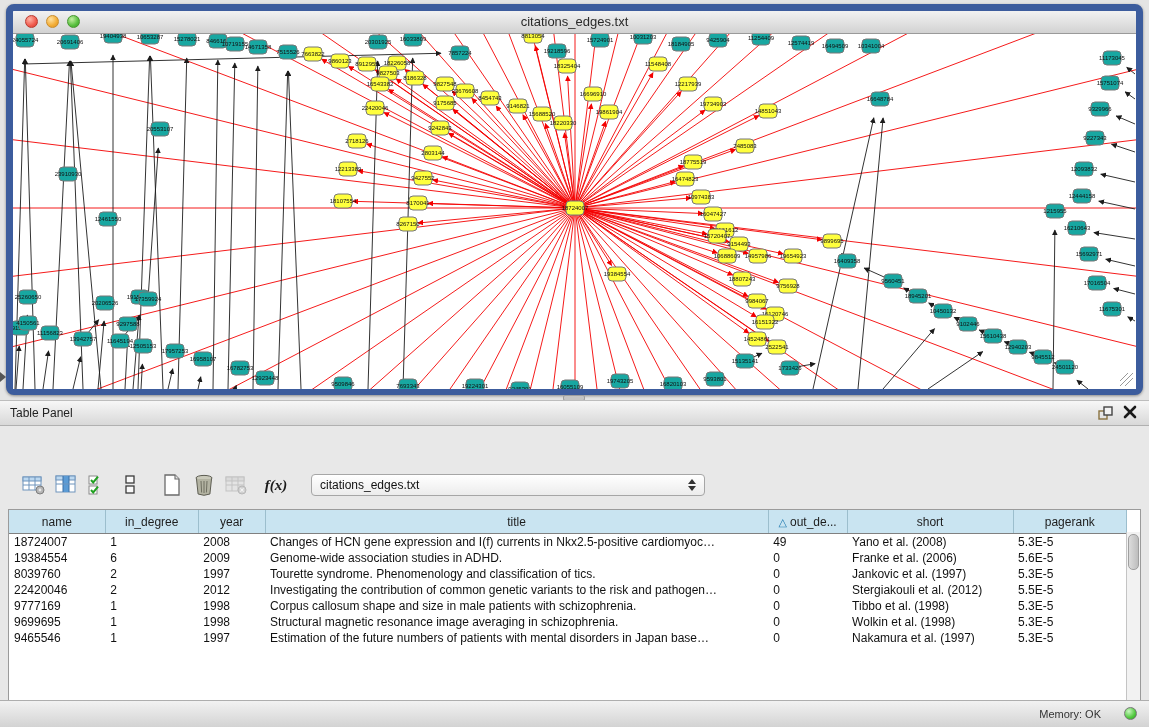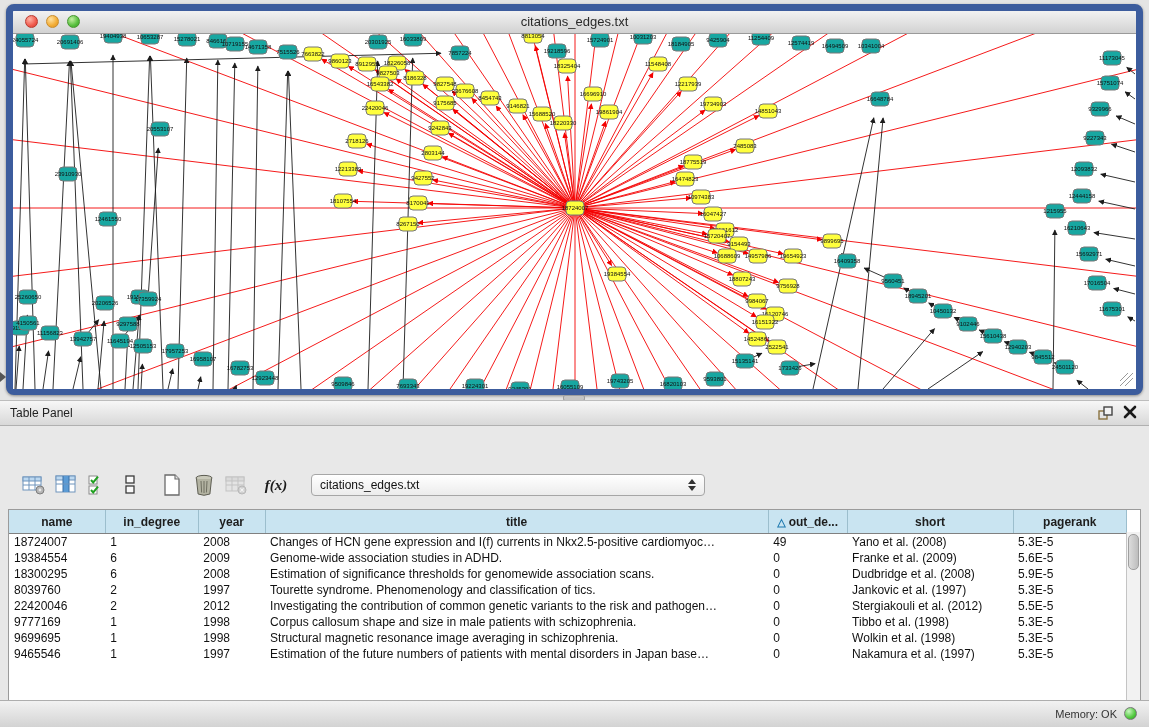--- a/index.html
+++ b/index.html
@@ -36,37 +36,37 @@
   .tbtn{display:inline-flex;align-items:center;justify-content:center;width:30px;height:26px;margin-right:2px;cursor:pointer;}
   .tbtn.disabled{opacity:.55;cursor:default;}
   .fx{font-family:"Liberation Serif",serif;font-style:italic;font-weight:bold;font-size:15px;color:#1a1a1a;}
   .table-select{margin-left:18px;width:376px;height:20px;border:1px solid #a6a6a6;border-radius:4px;background:linear-gradient(#ffffff,#ececec);display:flex;align-items:center;justify-content:space-between;padding:0 8px;font-size:12px;color:#111;box-shadow:inset 0 1px 0 #fff;cursor:pointer;}
   .dd-arrows{display:flex;flex-direction:column;align-items:center;}
   .dd-arrows .up{width:0;height:0;border-left:4px solid transparent;border-right:4px solid transparent;border-bottom:5px solid #333;margin-bottom:2px;}
   .dd-arrows .down{width:0;height:0;border-left:4px solid transparent;border-right:4px solid transparent;border-top:5px solid #333;}
 
   .tp-tablewrap{position:absolute;left:8px;top:83px;width:1131px;height:190px;background:#fff;border:1px solid #9b9b9b;overflow:hidden;}
   table.data{border-collapse:collapse;table-layout:fixed;width:1118px;font-size:12px;}
-  table.data th{height:21px;background:#c9e4f1;border-right:1px solid #9cbecd;border-bottom:1px solid #808080;font-weight:bold;color:#1d1d1d;text-align:center;overflow:hidden;white-space:nowrap;}
+  table.data th{height:21px;background:#c9e4f1;border-right:1px solid #9cbecd;border-bottom:1px solid #808080;font-weight:normal;color:#1d1d1d;text-align:center;overflow:hidden;white-space:nowrap;}
   table.data td{height:16px;padding:0 5px;white-space:nowrap;overflow:hidden;color:#111;}
   .c0{width:95px;} .c1{width:92px;} .c2{width:66px;} .c3{width:497px;} .c4{width:78px;} .c5{width:164px;} .c6{width:112px;}
   th.left, td.left{text-align:left;}
   .sort-asc{color:#1f7ab0;font-size:11px;margin-right:3px;}
   .vscroll{position:absolute;right:0;top:22px;bottom:0;width:13px;background:#f2f2f2;border-left:1px solid #c4c4c4;}
   .vscroll .thumb{position:absolute;left:1px;top:2px;width:9px;height:34px;border:1px solid #9f9f9f;border-radius:5px;background:linear-gradient(90deg,#dcdcdc,#bdbdbd);}
 
   .tp-tabs{position:absolute;left:0;right:0;top:276px;text-align:center;}
   .seg{display:inline-flex;border:1px solid #989898;border-radius:5px;overflow:hidden;background:#fff;box-shadow:0 1px 0 rgba(255,255,255,.7);}
   .seg button{font-family:"Liberation Sans",sans-serif;font-size:12px;padding:3px 14px;border:none;border-left:1px solid #b5b5b5;background:linear-gradient(#ffffff,#e9e9e9);color:#1d1d1d;cursor:pointer;}
   .seg button:first-child{border-left:none;}
   .seg button.selected{background:#8d8d8d;color:#efefef;}
 
   
   .statusbar{position:absolute;left:0;top:700px;width:1149px;height:27px;background:linear-gradient(#f2f2f2,#d2d2d2);border-top:1px solid #aeaeae;}
-  .mem-label{position:absolute;right:32px;top:7px;font-size:11px;color:#333;}
+  .mem-label{position:absolute;right:48px;top:7px;font-size:11px;color:#333;}
   .mem-dot{position:absolute;right:12px;top:6px;width:13px;height:13px;border-radius:50%;background:radial-gradient(circle at 35% 30%,#c9f7c0,#52c93f 60%,#2f9e22);border:1px solid #777;box-sizing:border-box;}
 </style>
 </head>
 <body>
 
 <div class="app">
 
   <div class="net-window">
     <div class="net-titlebar">
       <span class="tl red"></span>
@@ -867,31 +867,22 @@
                 <td class="c4 left">49</td>
                 <td class="c5 left">Yano et al. (2008)</td>
                 <td class="c6 left">5.3E-5</td>
               </tr>
               <tr>
                 <td class="c0 left">19384554</td>
                 <td class="c1 left">6</td>
                 <td class="c2 left">2009</td>
                 <td class="c3 left">Genome-wide association studies in ADHD.</td>
                 <td class="c4 left">0</td>
-                <td class="c5 left">Franke et al. (2009)</td>
+                <td class="c5 left">Franke et al. (2006)</td>
                 <td class="c6 left">5.6E-5</td>
-              </tr>
-              <tr>
-                <td class="c0 left">18300295</td>
-                <td class="c1 left">6</td>
-                <td class="c2 left">2008</td>
-                <td class="c3 left">Estimation of significance thresholds for genomewide association scans.</td>
-                <td class="c4 left">0</td>
-                <td class="c5 left">Dudbridge et al. (2008)</td>
-                <td class="c6 left">5.9E-5</td>
               </tr>
               <tr>
                 <td class="c0 left">8039760</td>
                 <td class="c1 left">2</td>
                 <td class="c2 left">1997</td>
                 <td class="c3 left">Tourette syndrome. Phenomenology and classification of tics.</td>
                 <td class="c4 left">0</td>
                 <td class="c5 left">Jankovic et al. (1997)</td>
                 <td class="c6 left">5.3E-5</td>
               </tr>

